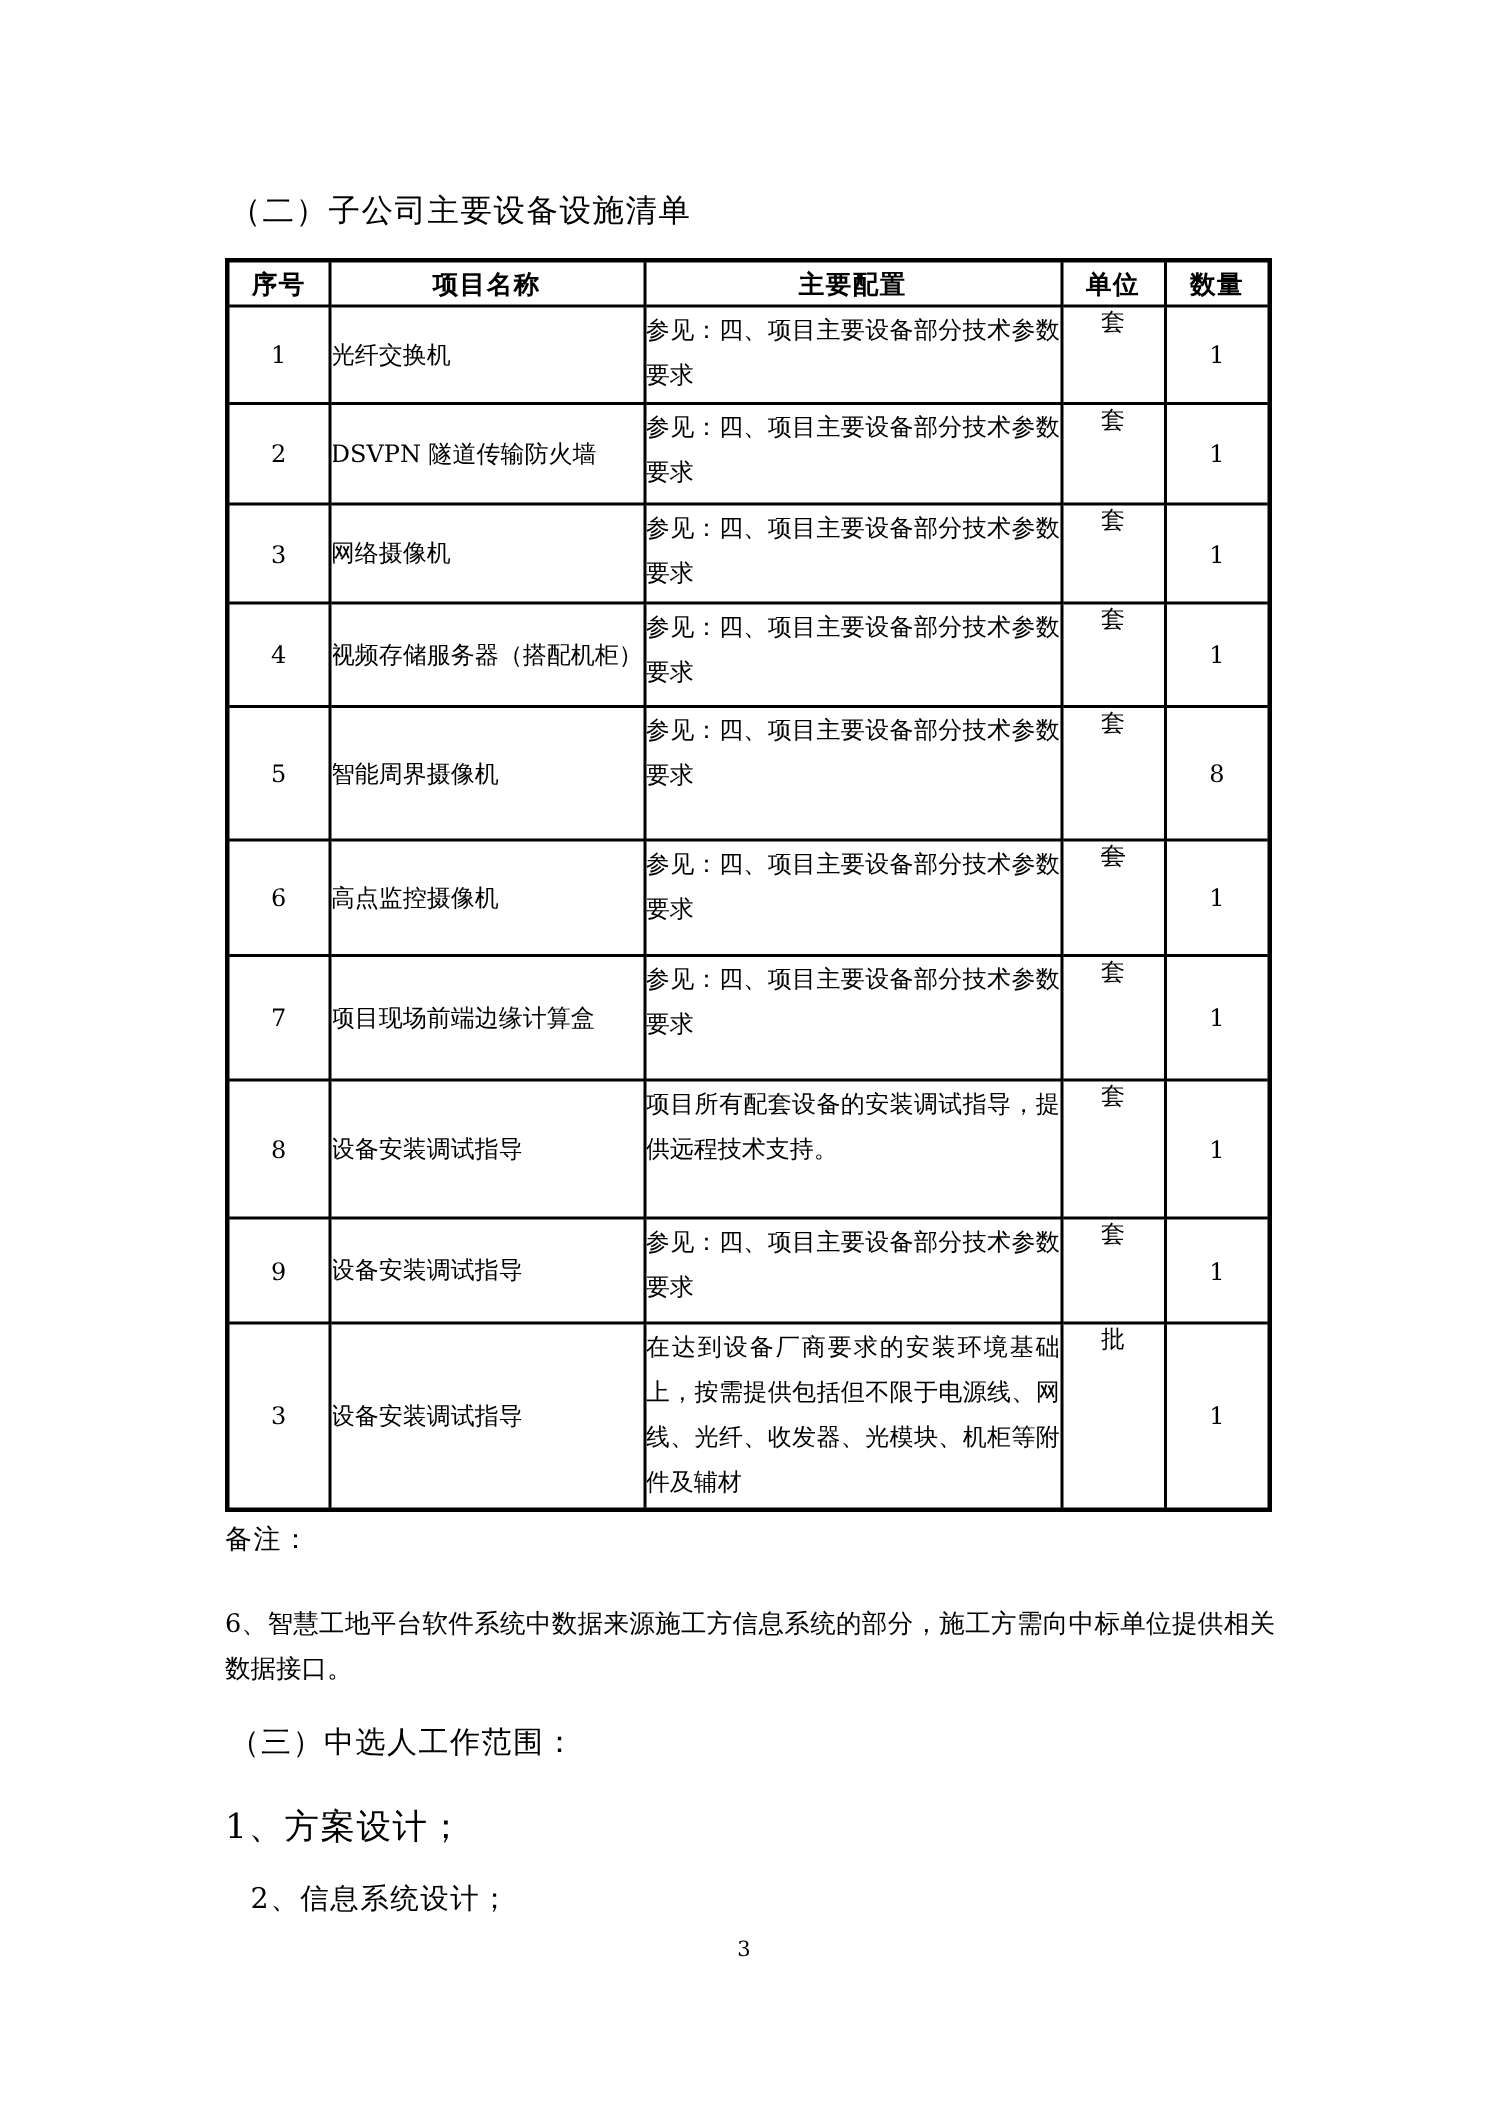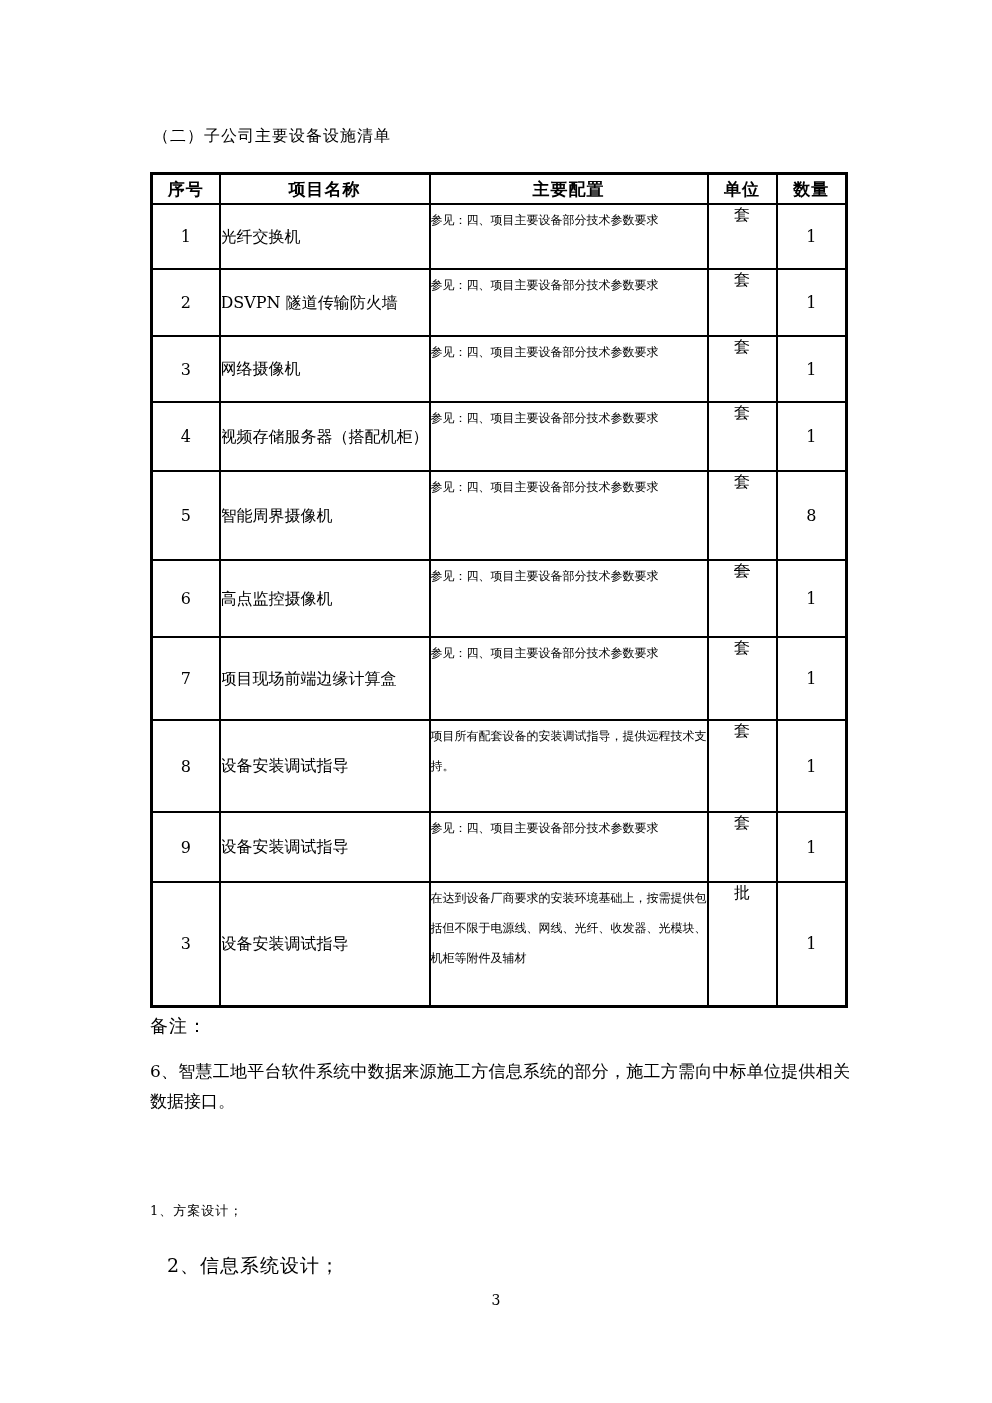--- a/index.html
+++ b/index.html
@@ -19,21 +19,21 @@
     width: 992px;
     height: 1403px;
     background: #ffffff;
     overflow: hidden;
   }
 
   .doc-title {
     position: absolute;
     left: 153px;
     top: 126px;
-    font-size: 16px;
+    font-size: 21px;
     letter-spacing: 1px;
     white-space: nowrap;
   }
 
   table.equipment {
     position: absolute;
     left: 150px;
     top: 172px;
     width: 695px;
     border-collapse: collapse;
@@ -63,21 +63,21 @@
     text-align: justify;
     vertical-align: middle;
     font-size: 16px;
     padding: 2px 7px;
     line-height: 30px;
     border-radius: 29px;
   }
   td.c-config {
     text-align: justify;
     vertical-align: top;
-    font-size: 12px;
+    font-size: 16px;
     padding: 3px 7px;
     line-height: 30px;
   }
   td.c-unit {
     text-align: center;
     vertical-align: top;
     font-size: 16px;
     padding-top: 6px;
   }
   td.c-qty {
@@ -99,21 +99,21 @@
 
   .notes {
     position: absolute;
     left: 150px;
     top: 1014px;
     width: 700px;
   }
   .notes-label {
     font-size: 18px;
     letter-spacing: 1px;
-    margin-bottom: 18px;
+    margin-bottom: 30px;
   }
   .note-item {
     font-size: 17px;
     line-height: 30px;
     text-align: justify;
   }
   .note-item.first::first-letter {
     font-weight: bold;
   }
 
@@ -122,21 +122,21 @@
     left: 153px;
     top: 1148px;
     font-size: 20px;
     letter-spacing: 1px;
     white-space: nowrap;
   }
   .scope-item-1 {
     position: absolute;
     left: 150px;
     top: 1202px;
-    font-size: 13px;
+    font-size: 23px;
     letter-spacing: 1px;
     white-space: nowrap;
   }
   .scope-item-2 {
     position: absolute;
     left: 167px;
     top: 1253px;
     font-size: 19px;
     letter-spacing: 1px;
     white-space: nowrap;
@@ -246,18 +246,19 @@
         <td class="c-qty">1</td>
       </tr>
     </tbody>
   </table>
 
   <div class="notes">
     <div class="notes-label">备注：</div>
     <div class="note-item">6、智慧工地平台软件系统中数据来源施工方信息系统的部分，施工方需向中标单位提供相关数据接口。</div>
   </div>
 
+  <div class="scope-heading">（三）中选人工作范围：</div>
   <div class="scope-item-1">1、方案设计；</div>
   <div class="scope-item-2">2、信息系统设计；</div>
 
   <div class="page-number">3</div>
 
 </div>
 
 </body></html>

